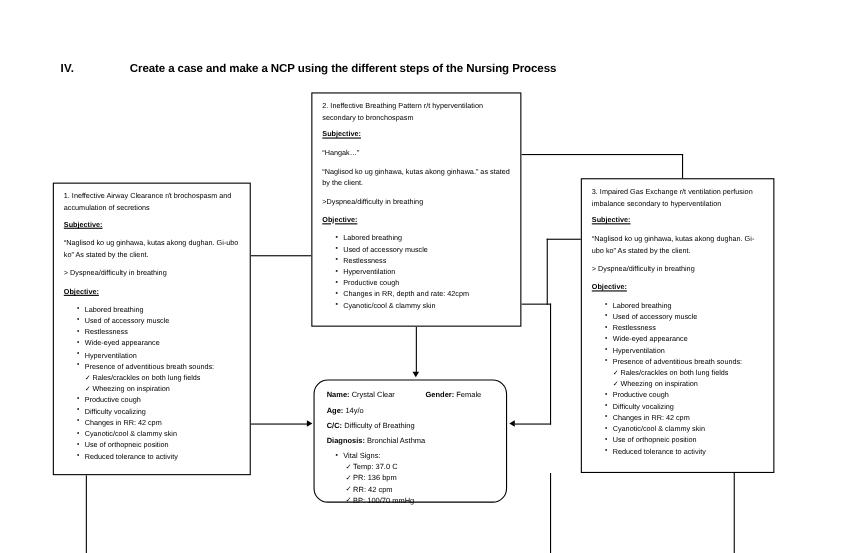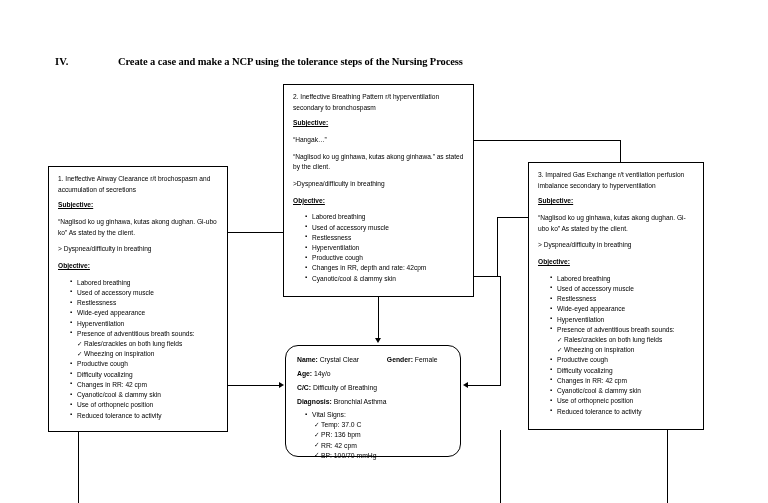--- a/index.html
+++ b/index.html
@@ -19,21 +19,20 @@
     background: #ffffff;
   }
 
   
   .heading {
     position: absolute;
     top: 56px;
     left: 0;
     width: 733px;
     height: 20px;
-    font-family: Liberation Serif, serif;
   }
   .heading .numeral {
     position: absolute;
     left: 55px;
     top: 0;
     font-weight: bold;
     font-size: 10.5px;
     letter-spacing: .2px;
   }
   .heading .title {
@@ -162,21 +161,21 @@
     border-right: 5.5px solid #000;
   }
 </style>
 </head>
 <body>
 
 <div id="page">
 
   <div class="heading">
     <span class="numeral">IV.</span>
-    <span class="title">Create a case and make a NCP using the tolerance steps of the Nursing Process</span>
+    <span class="title">Create a case and make a NCP using the different steps of the Nursing Process</span>
   </div>
 
   <div class="ln v" style="left:378px; top:297px; height:42px;"></div>
   <div class="arrow down" style="left:375px; top:338px;"></div>
 
   <div class="ln h" style="left:228px; top:385px; width:53px;"></div>
   <div class="arrow right" style="left:279px; top:381.5px;"></div>
 
   <div class="ln v" style="left:500px; top:276px; height:110px;"></div>
   <div class="ln h" style="left:474px; top:276px; width:27px;"></div>

